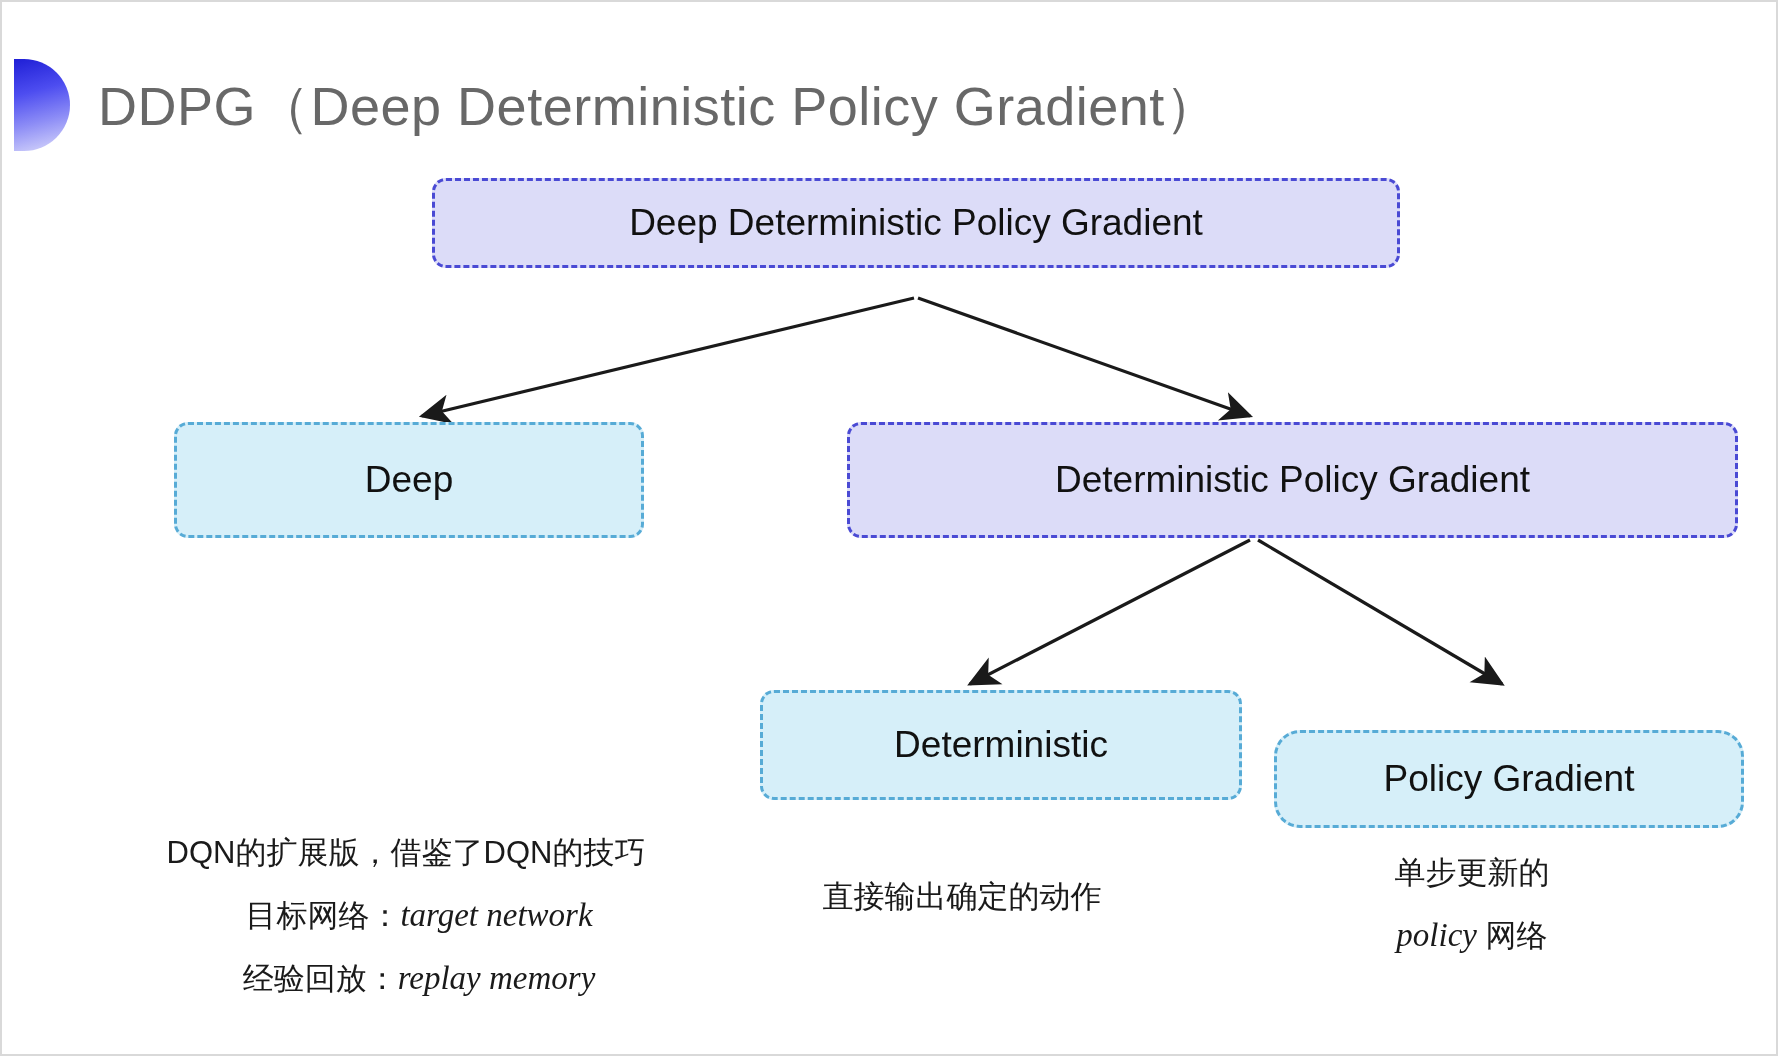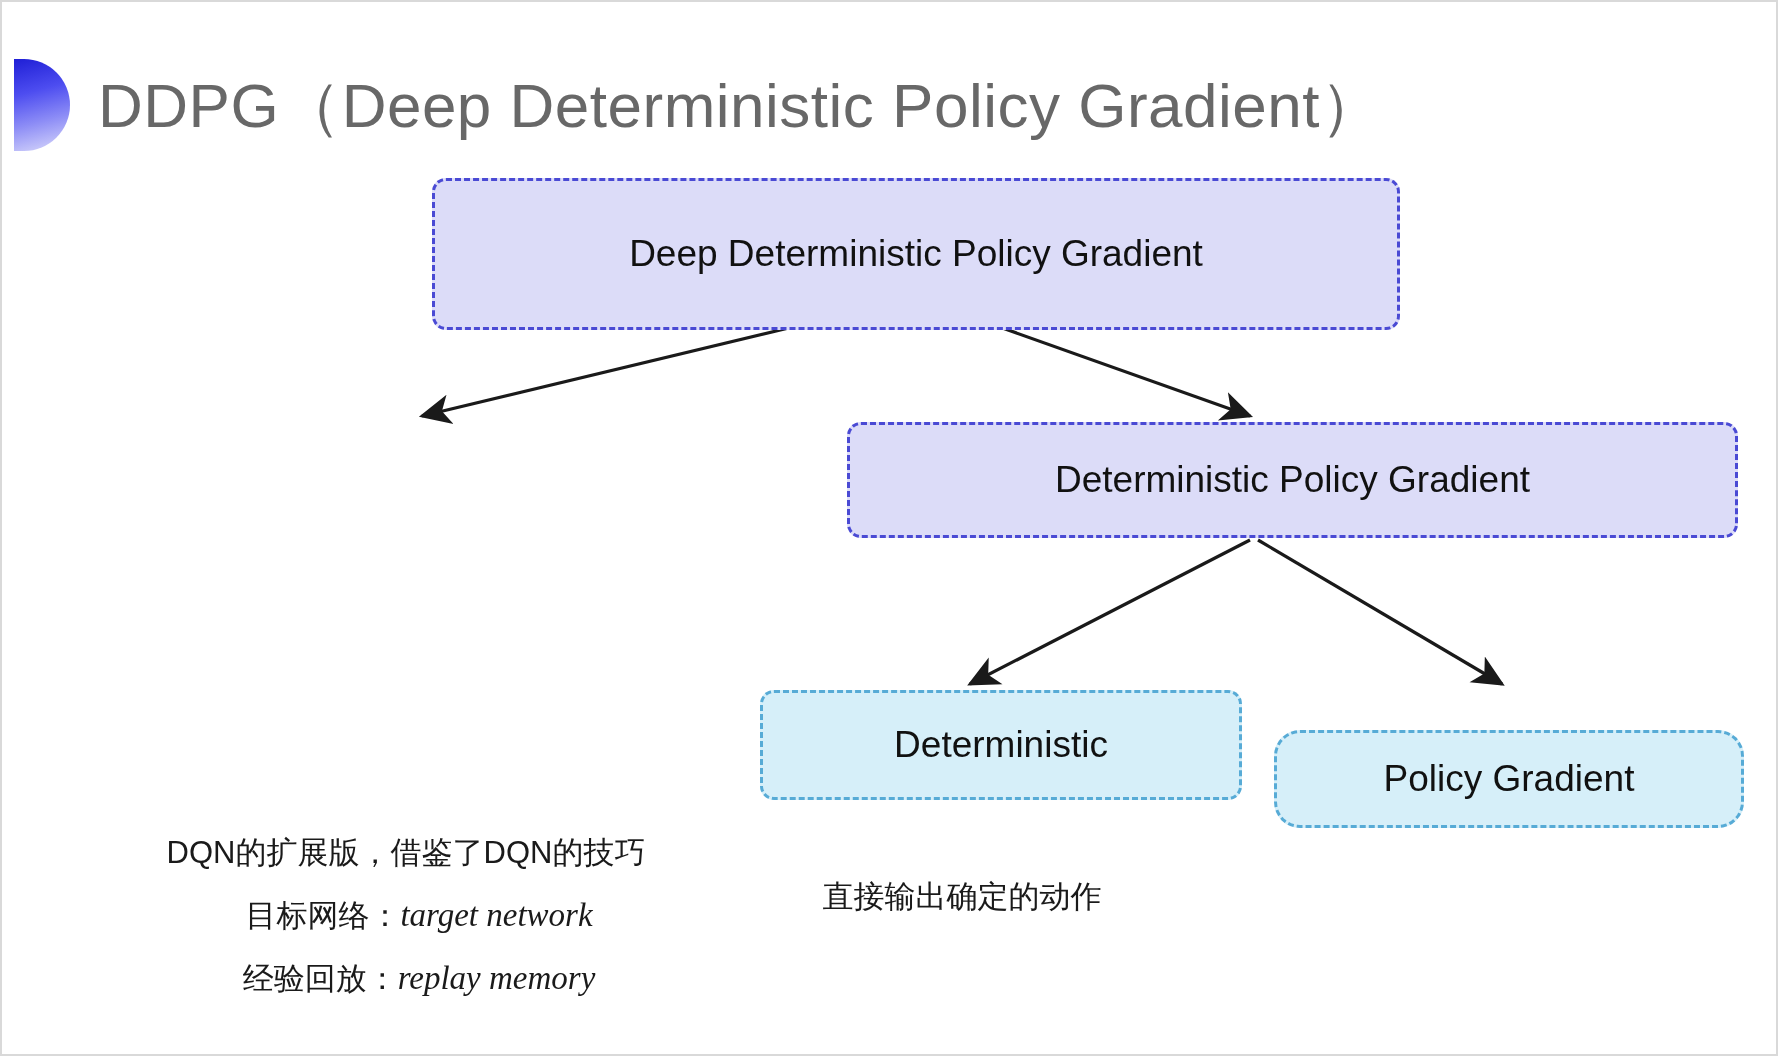--- a/index.html
+++ b/index.html
@@ -33,21 +33,21 @@
     height: 92px;
     border-radius: 0 56px 56px 0;
     background: linear-gradient(165deg, #1f1fd6 0%, #4d4df0 35%, #8c8cf6 65%, #dcdcfb 100%);
   }
 
   
   .slide-title {
     position: absolute;
     left: 96px;
     top: 66px;
-    font-size: 62px;
+    font-size: 54px;
     line-height: 76px;
     color: #686868;
     white-space: nowrap;
     letter-spacing: 0.5px;
   }
 
   
   #arrows {
     position: absolute;
     left: 0;
@@ -76,21 +76,21 @@
   .node.purple {
     background: #dcdcf8;
     border-color: #4a4ad4;
   }
   .node.blue {
     background: #d6eff9;
     border-color: #57abd6;
   }
 
   
-  #node-root        { left: 430px;  top: 176px; width: 968px;  height: 152px; }
+  #node-root        { left: 430px;  top: 176px; width: 968px;  height: 90px; }
   #node-deep        { left: 172px;  top: 420px; width: 470px;  height: 116px; }
   #node-dpg         { left: 845px;  top: 420px; width: 891px;  height: 116px; }
   #node-determ      { left: 758px;  top: 688px; width: 482px;  height: 110px; }
   #node-pg          { left: 1272px; top: 728px; width: 470px;  height: 98px; border-radius: 26px; }
 
   
   .caption {
     position: absolute;
     color: #1a1a1a;
     text-align: center;
@@ -142,20 +142,21 @@
 
     <line x1="916" y1="296" x2="1248" y2="414" stroke="#1a1a1a" stroke-width="3.2" marker-end="url(#ah)"></line>
 
     <line x1="1248" y1="538" x2="968" y2="682" stroke="#1a1a1a" stroke-width="3.2" marker-end="url(#ah)"></line>
 
     <line x1="1256" y1="538" x2="1500" y2="682" stroke="#1a1a1a" stroke-width="3.2" marker-end="url(#ah)"></line>
   </svg>
 
   <div id="node-root" class="node purple">Deep Deterministic Policy Gradient</div>
 
+  <div id="node-deep" class="node blue">Deep</div>
 
   <div id="node-dpg" class="node purple">Deterministic Policy Gradient</div>
 
   <div id="node-determ" class="node blue">Deterministic</div>
 
   <div id="node-pg" class="node blue">Policy Gradient</div>
 
   <div id="caption-deep" class="caption">
     <span class="line zh">DQN的扩展版，借鉴了DQN的技巧</span>
     <span class="line indent">
@@ -163,14 +164,20 @@
     </span>
     <span class="line indent">
       <span class="zh">经验回放：</span><span class="math">replay memory</span>
     </span>
   </div>
 
   <div id="caption-determ" class="caption">
     <span class="line zh">直接输出确定的动作</span>
   </div>
 
+  <div id="caption-pg" class="caption">
+    <span class="line zh">单步更新的</span>
+    <span class="line">
+      <span class="math">policy</span><span class="zh"> 网络</span>
+    </span>
+  </div>
 
 </div>
 
 </body></html>

